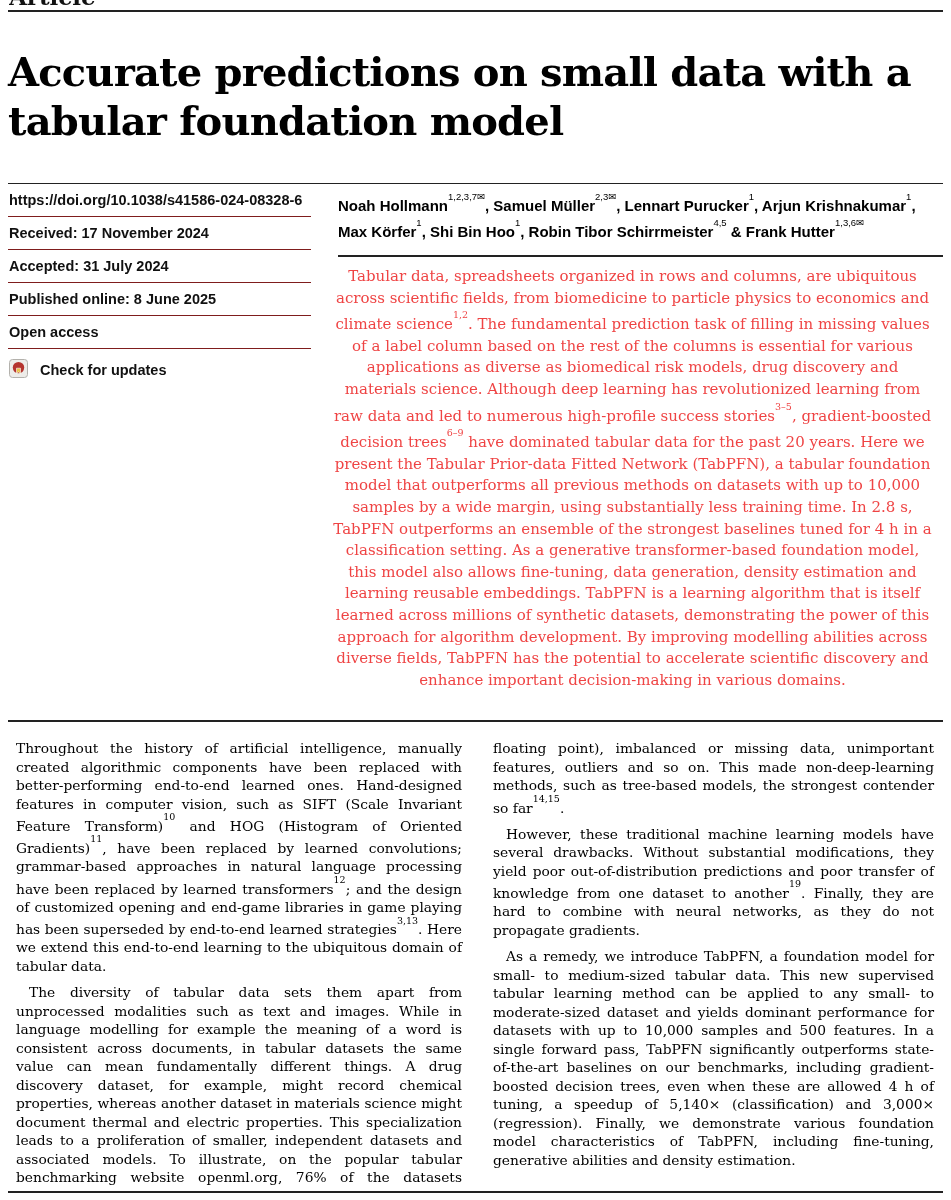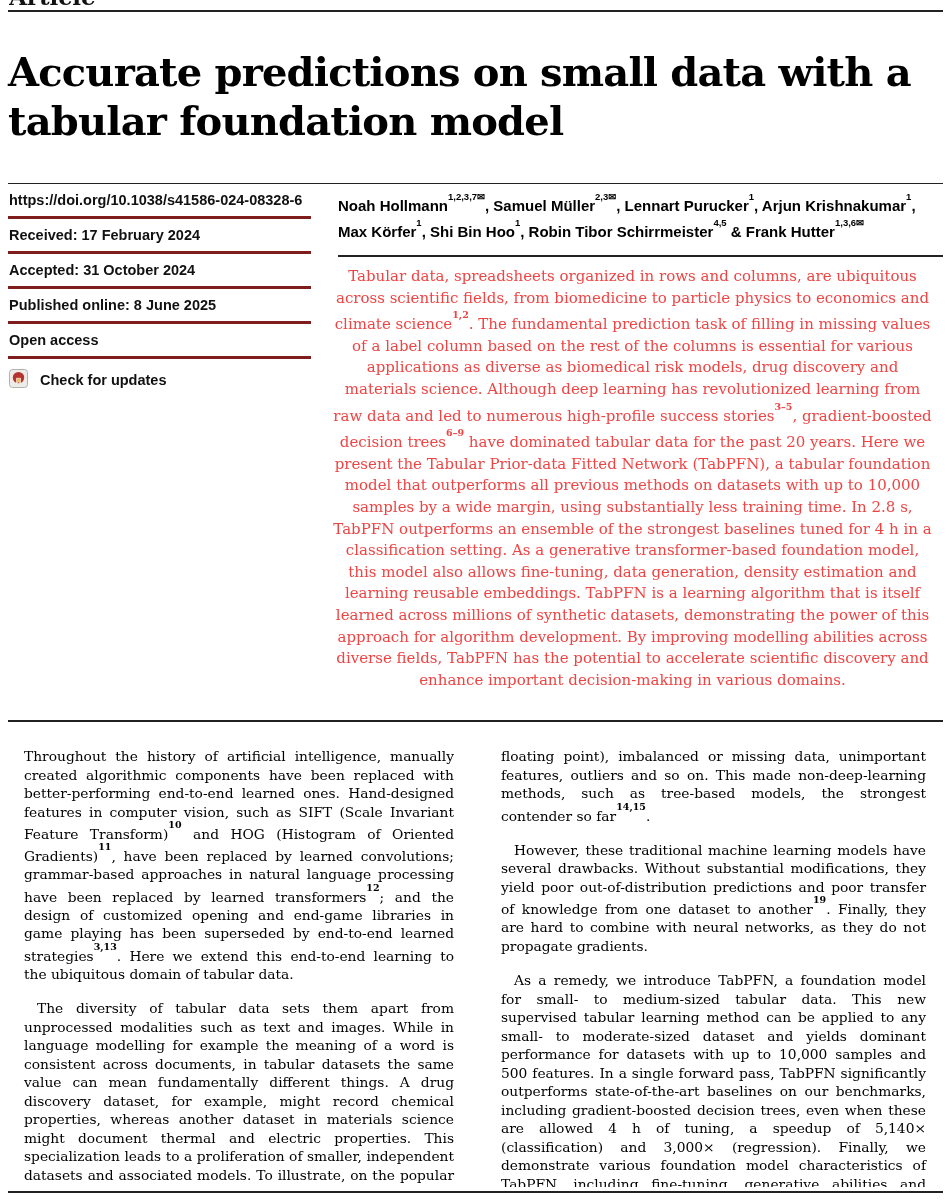--- a/index.html
+++ b/index.html
@@ -29,47 +29,47 @@
     font-family:"DejaVu Serif", serif; font-weight:700;
     font-size:40px; line-height:49px; letter-spacing:-0.8px; color:#000;
   }
 
   
   #meta-col {
     position:absolute; left:8px; top:184px; width:303px;
     font-family:"Liberation Sans", sans-serif; font-weight:700;
     font-size:14.5px; color:#111;
   }
-  .meta-row { border-bottom:3px solid #7f1d1d; padding:8px 0 8px 1px; }
+  .meta-row { border-bottom:1px solid #7f1d1d; padding:8px 0 8px 1px; }
   .meta-row.last { border-bottom:none; display:flex; align-items:center; gap:12px; padding-top:10px; }
   .crossmark { flex:0 0 auto; display:inline-block; }
 
   
   #authors {
     position:absolute; left:338px; top:191px; width:606px;
     font-family:"Liberation Sans", sans-serif; font-weight:700;
     font-size:15px; line-height:22px; color:#000;
   }
-  sup { font-size:9.5px; position:relative; top:-0.5em; font-weight:bold; }
+  sup { font-size:9.5px; position:relative; top:-0.5em; font-weight:normal; }
 
   
   #abstract {
     position:absolute; left:330px; top:266px; width:605px; max-height:449px;
     overflow:hidden;
     font-size:15px; line-height:21.6px; color:#ef4444; text-align:center;
   }
 
   
   .col {
     position:absolute; top:731px; height:456px; overflow:hidden;
     font-size:13.8px; line-height:18.5px; color:#000;
   }
   #col-left  { left:8px;   width:462px; }
   #col-right { left:485px; width:457px; }
-  .col p { margin:16px; text-align:justify; }
+  .col p { margin:8px; text-align:justify; }
   .col p.indent { text-indent:13px; }
   #section-heading {
     font-family:"DejaVu Serif", serif; font-weight:700;
     font-size:18px; line-height:22px; margin:26px 0 7px 0; text-align:right;
   }
 </style>
 </head>
 <body>
 
 <div class="page">
@@ -82,22 +82,22 @@
 
   <h1 id="page-title">
     <div>Accurate predictions on small data with a</div>
     <div>tabular foundation model</div>
   </h1>
 
   <div class="rule" style="left:8px; right:8px; top:183px; height:1px;"></div>
 
   <div id="meta-col">
     <div class="meta-row">https://doi.org/10.1038/s41586-024-08328-6</div>
-    <div class="meta-row">Received: 17 February 2024</div>
-    <div class="meta-row">Accepted: 31 October 2024</div>
+    <div class="meta-row">Received: 17 November 2024</div>
+    <div class="meta-row">Accepted: 31 July 2024</div>
     <div class="meta-row">Published online: 8 June 2025</div>
     <div class="meta-row">Open access</div>
     <div class="meta-row last">
       <span class="crossmark">
         <svg width="19" height="19" viewBox="0 0 19 19">
           <rect x="0.5" y="0.5" width="18" height="18" rx="3" fill="#edece9" stroke="#b3b1ac"></rect>
           <circle cx="9.5" cy="8.6" r="5.7" fill="#b5342f"></circle>
           <path d="M7.5 9.2 v5.4 l2 -1.7 2 1.7 v-5.4 z" fill="#e8c24a" stroke="#ffffff" stroke-width="0.6"></path>
         </svg>
       </span>

